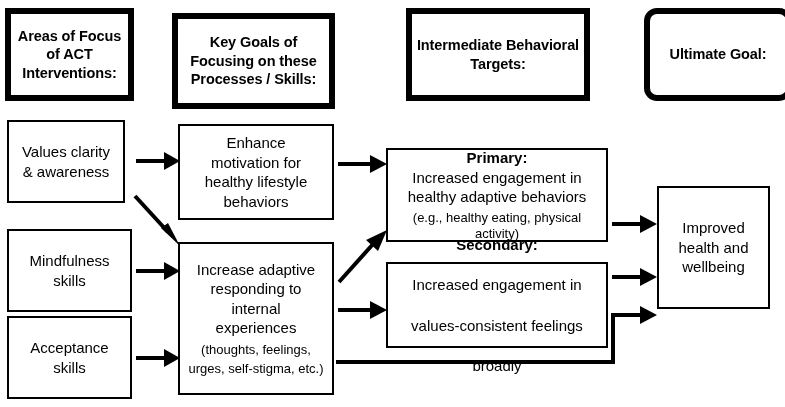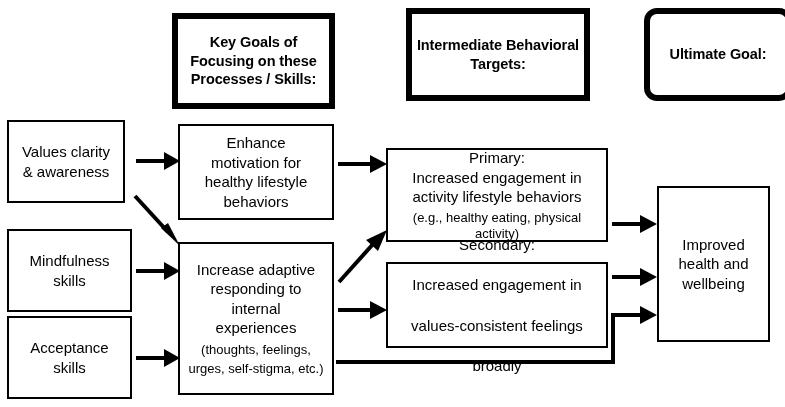--- a/index.html
+++ b/index.html
@@ -45,21 +45,21 @@
     display: flex;
     flex-direction: column;
     align-items: center;
     justify-content: center;
     text-align: center;
     font-size: 15px;
     line-height: 1.3;
     padding: 2px 5px;
   }
   .box .line { display: block; }
-  .box .bold { font-weight: normal; }
+  .box .bold { font-weight: bold; }
   .box .small {
     font-size: 13px;
     line-height: 1.25;
     margin-top: 3px;
   }
   .box .gap { margin-top: 4px; }
 
   
   .arrow-svg {
     position: absolute;
@@ -72,20 +72,27 @@
     stroke-width: 4;
     fill: none;
   }
   .arrow-svg polygon { fill: #000000; }
 </style>
 </head>
 <body>
 
 <div id="canvas">
 
+  <div class="hdr-box" style="left:5px; top:8px; width:129px; height:93px;">
+    <div>
+      <span class="line">Areas of</span>
+      <span class="line">Focus of ACT</span>
+      <span class="line">Interventions:</span>
+    </div>
+  </div>
 
   <div class="hdr-box" style="left:172px; top:13px; width:163px; height:96px;align-items:center;">
     <div>
       <span class="line">Key Goals of</span>
       <span class="line">Focusing on these</span>
       <span class="line">Processes / Skills:</span>
     </div>
   </div>
 
   <div class="hdr-box" style="left:406px; top:8px; width:184px; height:93px;">
@@ -129,32 +136,32 @@
   <div class="box" style="left:178px; top:124px; width:156px; height:96px;">
     <span class="line">Enhance</span>
     <span class="line">motivation for</span>
     <span class="line">healthy lifestyle</span>
     <span class="line">behaviors</span>
   </div>
 
   <div class="box" style="left:386px; top:148px; width:222px; height:94px;">
     <span class="line bold">Primary:</span>
     <span class="line">Increased engagement in</span>
-    <span class="line">activity lifestyle behaviors</span>
+    <span class="line">healthy adaptive behaviors</span>
     <span class="line small">(e.g., healthy eating, physical activity)</span>
   </div>
 
   <div class="box" style="left:386px; top:262px; width:222px; height:86px;gap:21px;">
     <span class="line bold">Secondary:</span>
     <span class="line">Increased engagement in</span>
     <span class="line">values-consistent feelings</span>
     <span class="line">broadly</span>
   </div>
 
-  <div class="box" style="left:657px; top:186px; width:113px; height:156px;">
+  <div class="box" style="left:657px; top:186px; width:113px; height:123px;">
     <span class="line">Improved</span>
     <span class="line">health and</span>
     <span class="line">wellbeing</span>
   </div>
 
   <svg class="arrow-svg" style="left:0; top:0;" width="785" height="407">
     <line x1="136" y1="161" x2="164" y2="161"></line>
     <polygon points="164,152 180,161 164,170"></polygon>
   </svg>
 

